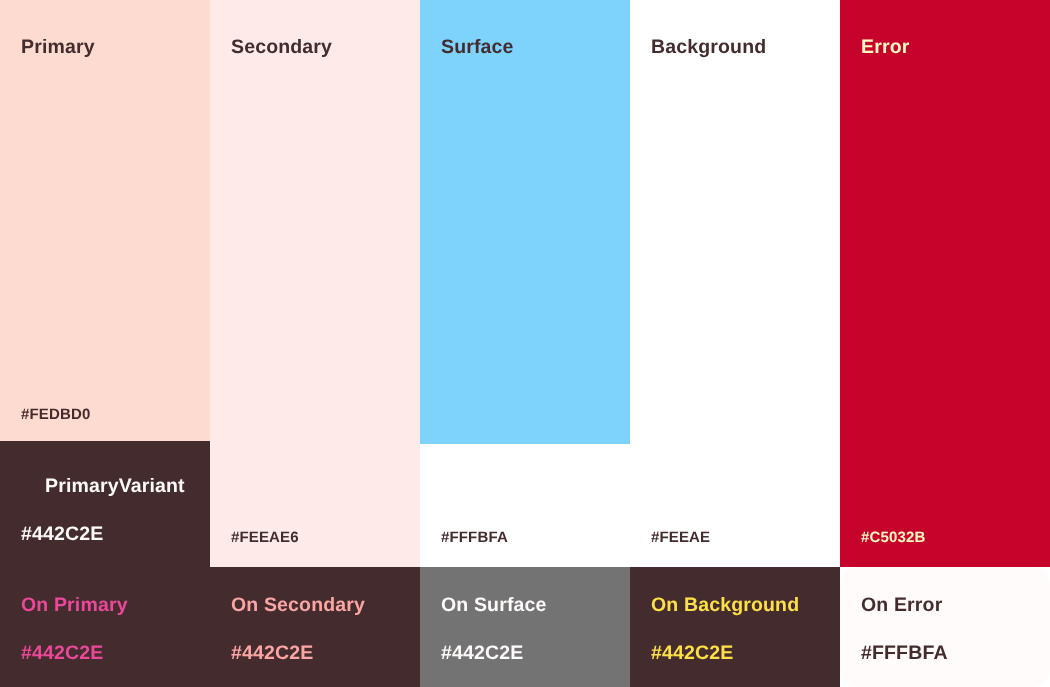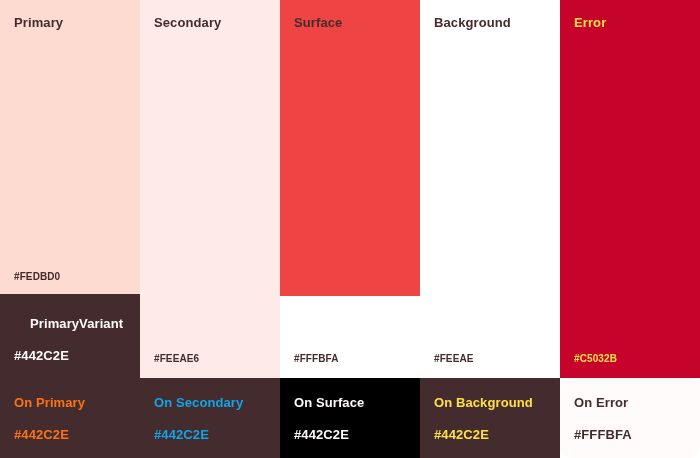--- a/index.html
+++ b/index.html
@@ -35,21 +35,21 @@
   .swatch {
     position: absolute;
     left: 0;
     top: 0;
     width: 140px;
     box-sizing: border-box;
   }
   .swatch-name {
     position: absolute;
     left: 14px;
-    top: 15px;
+    top: 23px;
     font-size: 13px;
     font-weight: 700;
     letter-spacing: 0.1px;
     line-height: 16px;
     white-space: nowrap;
     text-align: right;
   }
   .swatch-hex {
     position: absolute;
     left: 14px;
@@ -123,61 +123,61 @@
 
   <div class="col col-0">
     <div class="swatch" style="background: rgb(254, 219, 208); color: rgb(68, 44, 46); height: 294px;">
       <span class="swatch-name">Primary</span>
       <span class="swatch-hex" style="top: 269px;">#FEDBD0</span>
     </div>
     <div class="variant" style="background: rgb(68, 44, 46); color: rgb(255, 251, 250); top: 294px; height: 84px;">
       <span class="variant-name">PrimaryVariant</span>
       <span class="variant-hex">#442C2E</span>
     </div>
-    <div class="onblock" style="background: rgb(68, 44, 46); color: #f97316; top: 378px; height: 80px;">
+    <div class="onblock" style="background: rgb(68, 44, 46); color: #ec4899; top: 378px; height: 80px;">
       <span class="on-name">On Primary</span>
       <span class="on-hex">#442C2E</span>
     </div>
   </div>
 
   <div class="col col-1">
     <div class="swatch" style="background: rgb(254, 234, 230); color: rgb(68, 44, 46); height: 378px; padding-left: 28px;">
       <span class="swatch-name">Secondary</span>
       <span class="swatch-hex" style="top: 351px;">#FEEAE6</span>
     </div>
-    <div class="onblock" style="background: rgb(68, 44, 46); color: #0ea5e9; top: 378px; height: 80px;">
+    <div class="onblock" style="background: rgb(68, 44, 46); color: #fca5a5; top: 378px; height: 80px;">
       <span class="on-name">On Secondary</span>
       <span class="on-hex">#442C2E</span>
     </div>
   </div>
 
   <div class="col col-2">
-    <div class="swatch" style="background: #ef4444; color: rgb(68, 44, 46); height: 296px;">
+    <div class="swatch" style="background: #7dd3fc; color: rgb(68, 44, 46); height: 296px;">
       <span class="swatch-name">Surface</span>
       <span class="swatch-hex" style="top: 351px;">#FFFBFA</span>
     </div>
-    <div class="onblock" style="background: #000000; color: rgb(255, 251, 250); top: 378px; height: 80px;">
+    <div class="onblock" style="background: #737373; color: rgb(255, 251, 250); top: 378px; height: 80px;">
       <span class="on-name">On Surface</span>
       <span class="on-hex">#442C2E</span>
     </div>
   </div>
 
   <div class="col col-3">
     <div class="swatch" style="background: rgb(255, 255, 255); color: rgb(68, 44, 46); height: 424px;">
       <span class="swatch-name">Background</span>
       <span class="swatch-hex" style="top: 351px;">#FEEAE</span>
     </div>
     <div class="onblock" style="background: rgb(68, 44, 46); color: #fde047; top: 378px; height: 80px;">
       <span class="on-name">On Background</span>
       <span class="on-hex">#442C2E</span>
     </div>
   </div>
 
   <div class="col col-4">
-    <div class="swatch" style="background: rgb(197, 3, 43); color: #fde047; height: 378px;">
+    <div class="swatch" style="background: rgb(197, 3, 43); color: #fef9c3; height: 378px;">
       <span class="swatch-name">Error</span>
       <span class="swatch-hex" style="top: 351px;">#C5032B</span>
     </div>
     <div class="onblock" style="background: rgb(255, 251, 250); color: rgb(68, 44, 46); top: 378px; height: 80px; border-radius: 12px;">
       <span class="on-name">On Error</span>
       <span class="on-hex">#FFFBFA</span>
     </div>
   </div>
 
 </div>

